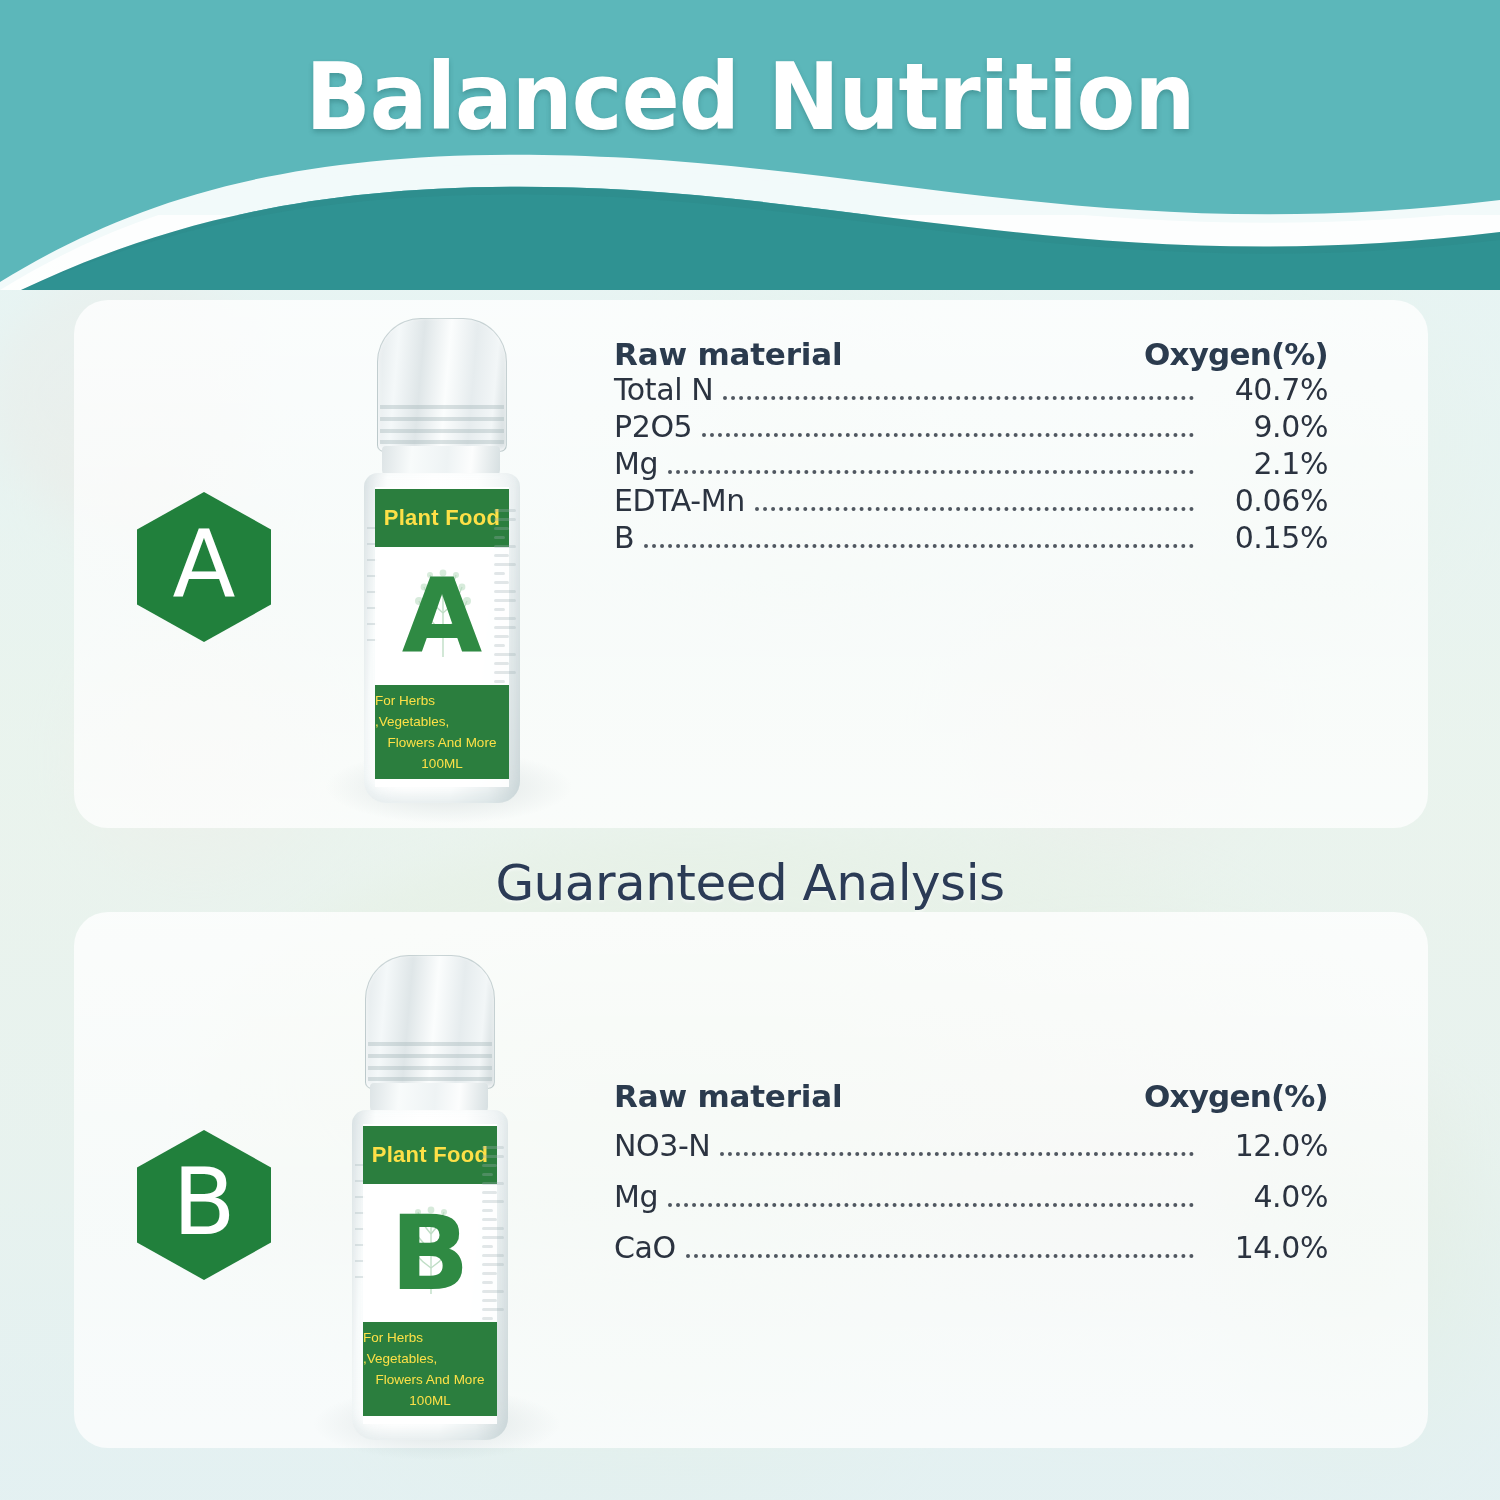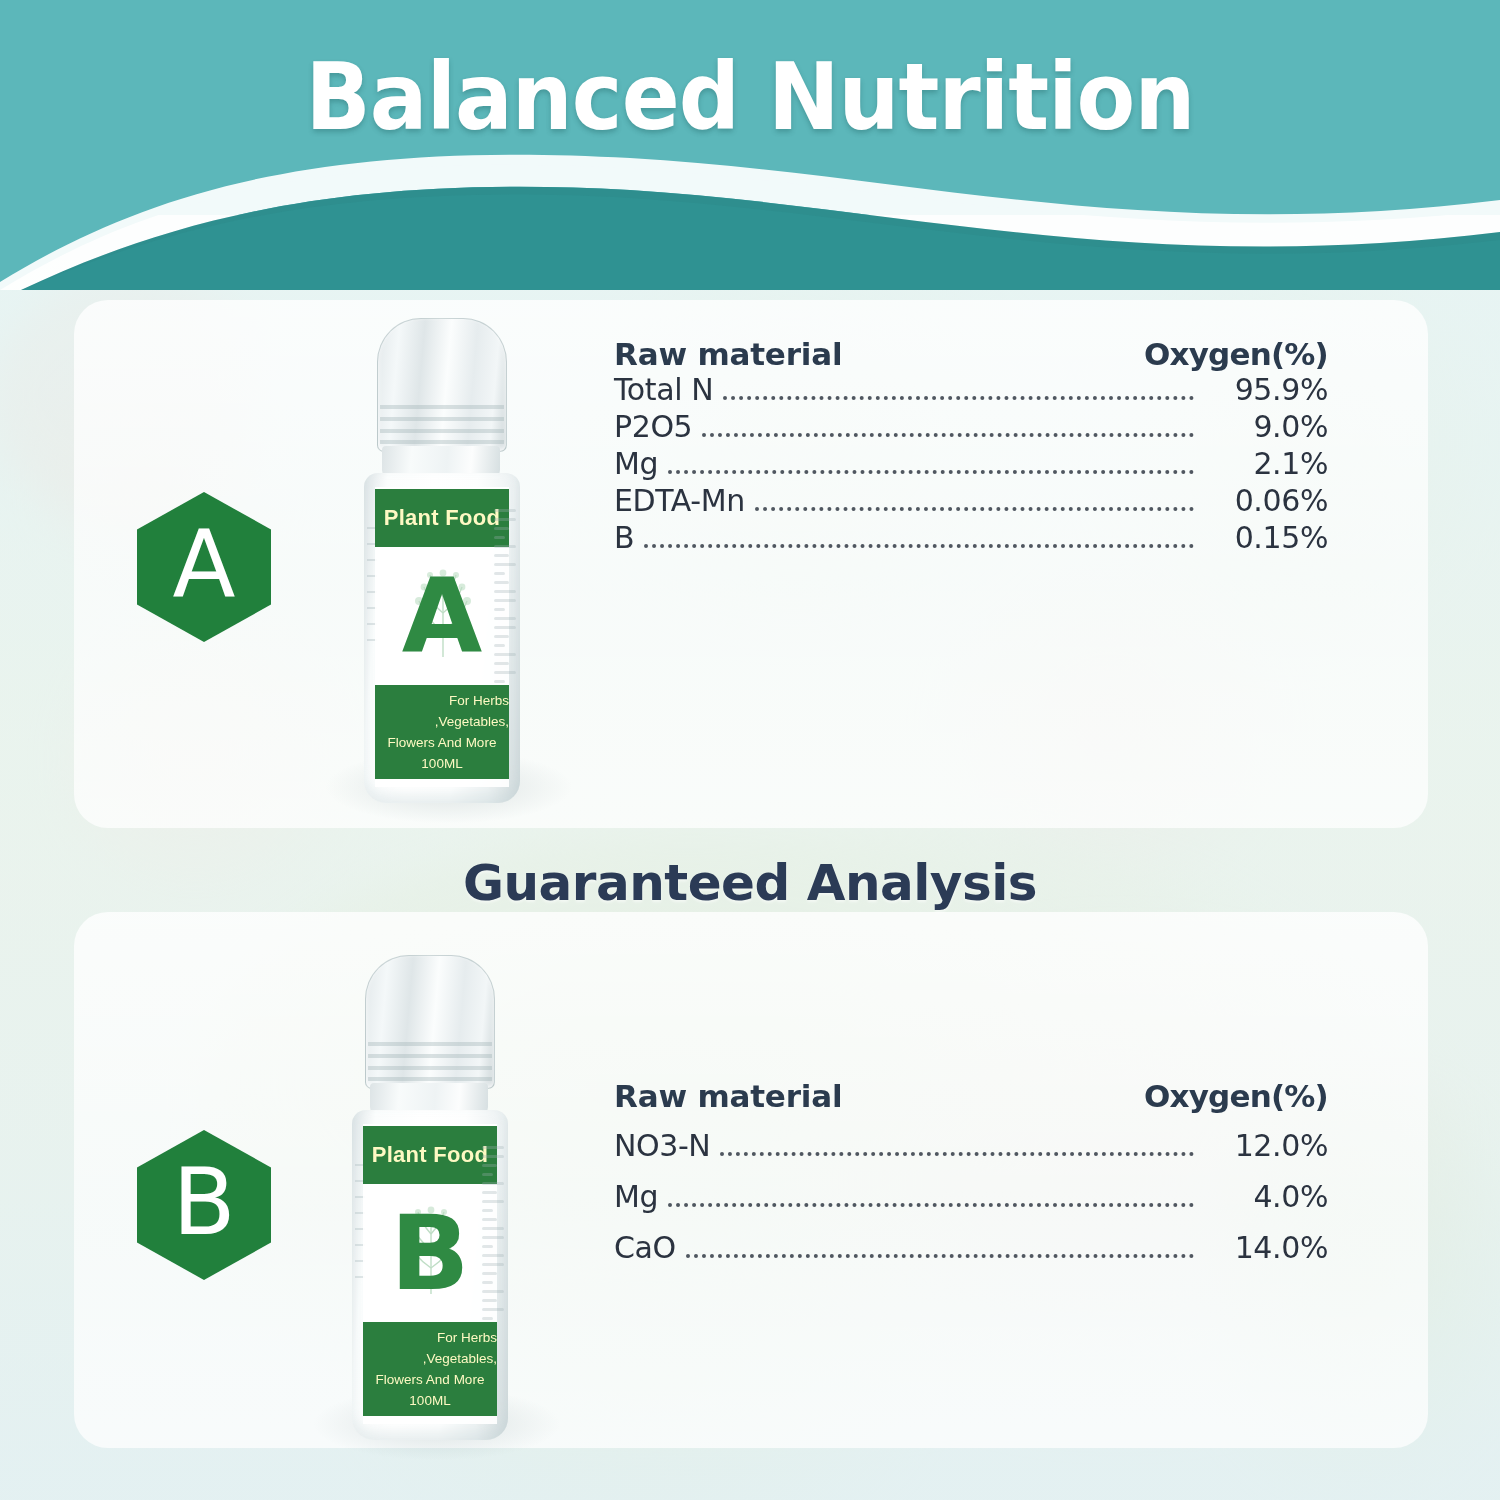--- a/index.html
+++ b/index.html
@@ -93,21 +93,21 @@
     position:absolute;left:12px;top:155px;width:156px;height:330px;
     border-radius:14px 14px 22px 22px;
     background:linear-gradient(95deg,#dfe6e8 0%,#fbfdfd 13%,#ffffff 38%,#fdfefe 62%,#edf2f3 82%,#cfd9db 100%);
     box-shadow:inset 0 -8px 14px rgba(190,205,208,.35);
     overflow:hidden;
   }
   .label{position:absolute;left:11px;top:14px;width:134px;height:300px;background:rgba(255,255,255,.92);}
   .lbl-band{
     position:absolute;left:0;width:134px;background:#2b7e3e;
     display:flex;flex-direction:column;align-items:center;justify-content:center;
-    color:#fef9c3;text-align:right;
+    color:#fde047;text-align:left;
   }
   .lbl-top{top:2px;height:58px;}
   .lbl-top b{font-size:22px;font-weight:bold;letter-spacing:.3px;}
   .lbl-bottom{top:198px;height:92px;padding-top:2px;}
   .lbl-bottom i{font-style:normal;font-size:13.5px;font-weight:normal;line-height:1.55;display:block;}
   .lbl-letter{
     position:absolute;left:0;top:62px;width:134px;height:134px;
     display:flex;align-items:center;justify-content:center;
     color:#2f8a43;font-size:104px;font-weight:bold;line-height:1;
     font-family:"DejaVu Sans", sans-serif;
@@ -135,21 +135,21 @@
   .table-bottom .trow{margin-top:14px;}
   .table-bottom .trow:first-of-type{margin-top:22px;}
   .tname{white-space:nowrap;}
   .leader{flex:1;border-bottom:4px dotted #333b46;margin:0 8px 9px 10px;height:0;opacity:.85;}
   .tval{white-space:nowrap;text-align:right;min-width:126px;}
 
   
   .ga-title{
     position:absolute;left:0;top:854px;width:1500px;text-align:center;
     font-family:"DejaVu Sans", sans-serif;
-    font-weight:bold;font-size:50px;color:#2b3b56;letter-spacing:-.5px;
+    font-weight:normal;font-size:50px;color:#2b3b56;letter-spacing:-.5px;
     text-shadow:0 2px 3px rgba(255,255,255,.55);
   }
 </style>
 </head>
 <body>
 
 <div id="stage">
 
   <div class="bg-base">
     <div class="veg pepper-a"></div>
@@ -260,21 +260,21 @@
   </div>
 
   <div class="table table-top">
     <div class="thead">
       <div class="th-left">Raw material</div>
       <div class="th-right">Oxygen(%)</div>
     </div>
     <div class="trow">
       <span class="tname">Total N</span>
       <span class="leader"></span>
-      <span class="tval">95.9%</span>
+      <span class="tval">40.7%</span>
     </div>
     <div class="trow">
       <span class="tname">P2O5</span>
       <span class="leader"></span>
       <span class="tval">9.0%</span>
     </div>
     <div class="trow">
       <span class="tname">Mg</span>
       <span class="leader"></span>
       <span class="tval">2.1%</span>

